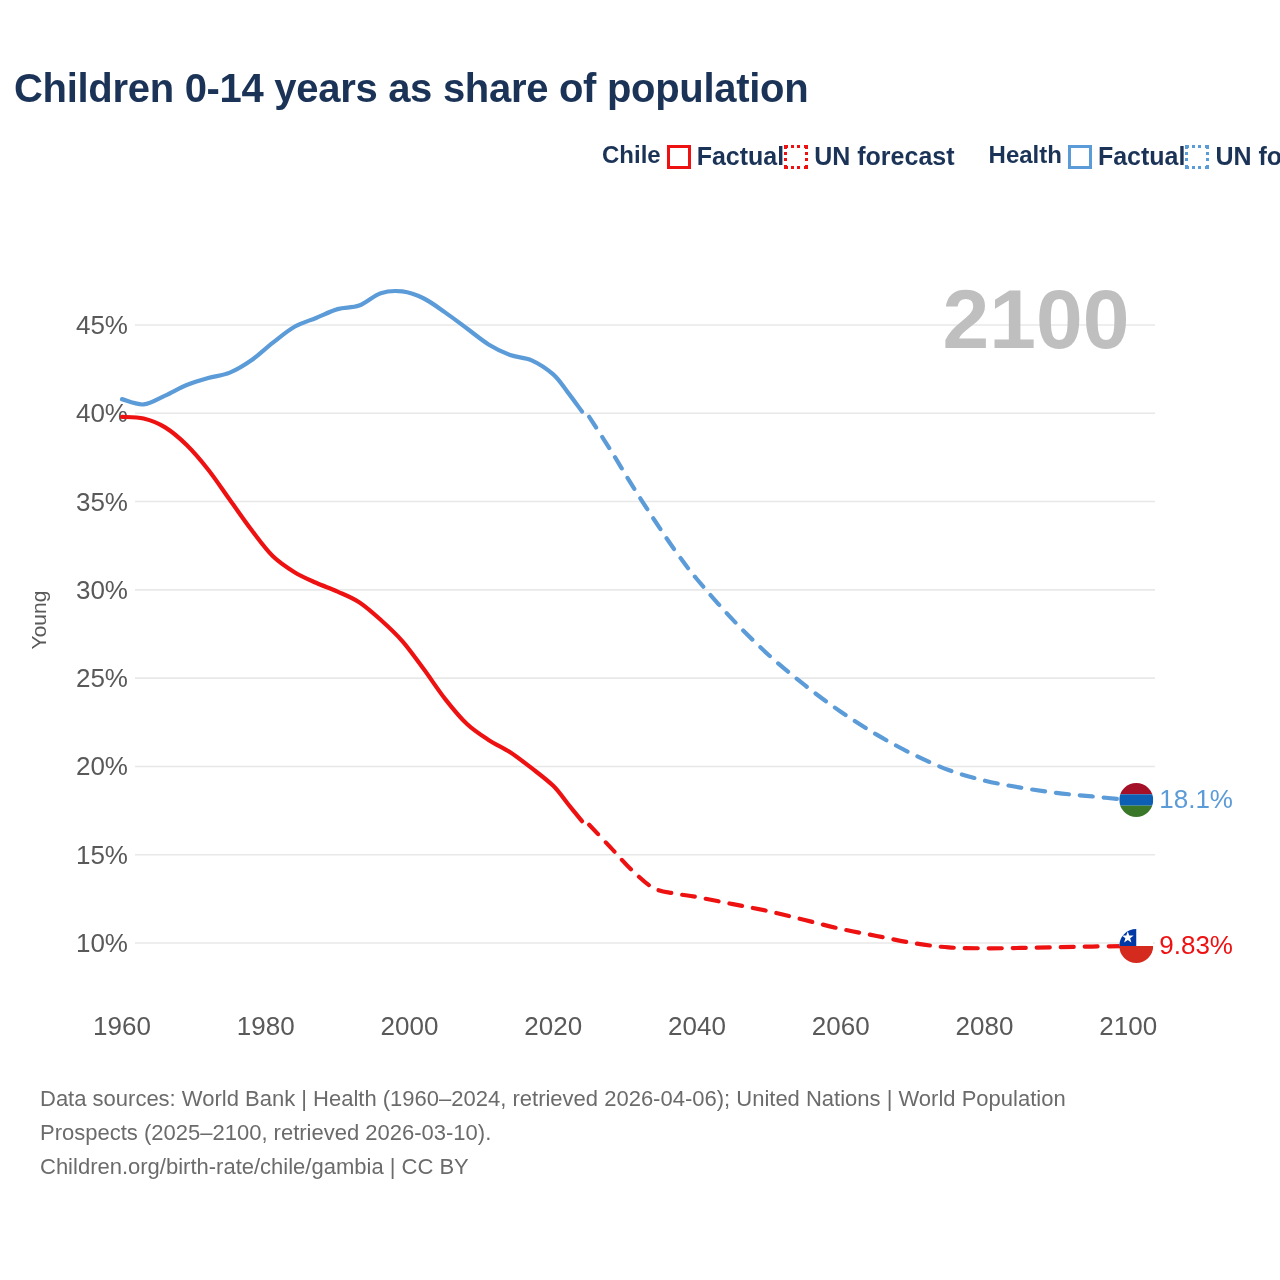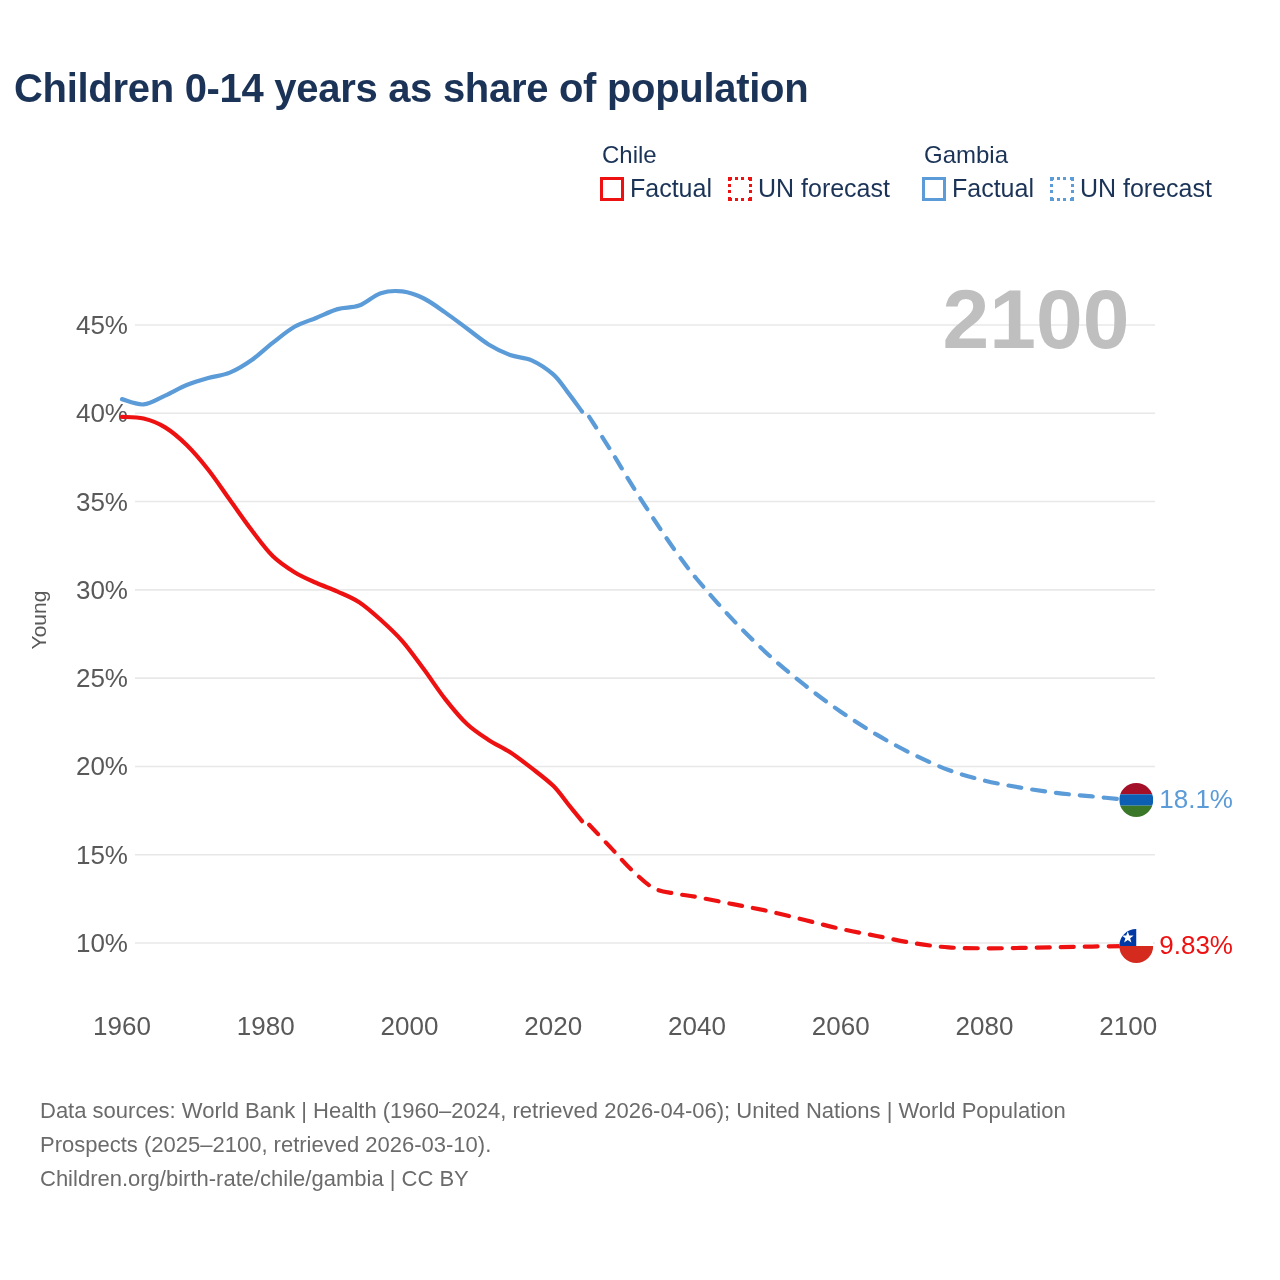--- a/index.html
+++ b/index.html
@@ -36,34 +36,34 @@
   .legend {
     position: absolute;
     left: 600px;
     top: 142px;
     display: flex;
     flex-direction: row;
     gap: 32px;
   }
   .legend-group {
     display: flex;
-    flex-direction: column;
+    flex-direction: row;
     gap: 6px;
+    font-weight: bold;
   }
   .legend-country {
     font-size: 24px;
     color: #1b3357;
     line-height: 1.1;
     padding-left: 2px;
   }
   .legend-entries {
     display: flex;
     flex-direction: row;
     align-items: center;
-    gap: 16px;
   }
   .legend-entry {
     display: flex;
     flex-direction: row;
     align-items: center;
     gap: 6px;
   }
   .legend-swatch {
     width: 24px;
     height: 24px;
@@ -127,21 +127,20 @@
 
   
   .footer {
     position: absolute;
     left: 40px;
     top: 1082px;
     width: 1200px;
     font-size: 22px;
     line-height: 34px;
     color: #6b6b6b;
-    margin-top: 12px;
   }
   .footer-line { display: block; }
   .footer-sources { max-width: 1100px; }
 </style>
 </head>
 <body>
 
 <div id="root">
 
   <div class="chart-title">Children 0-14 years as share of population</div>
@@ -154,21 +153,21 @@
             <span class="legend-swatch solid-red"></span>
             <span class="legend-label">Factual</span>
           </div>
           <div class="legend-entry">
             <span class="legend-swatch dotted-red"></span>
             <span class="legend-label">UN forecast</span>
           </div>
         </div>
       </div>
       <div class="legend-group">
-        <div class="legend-country">Gambia</div>
+        <div class="legend-country">Health</div>
         <div class="legend-entries">
           <div class="legend-entry">
             <span class="legend-swatch solid-blue"></span>
             <span class="legend-label">Factual</span>
           </div>
           <div class="legend-entry">
             <span class="legend-swatch dotted-blue"></span>
             <span class="legend-label">UN forecast</span>
           </div>
         </div>

